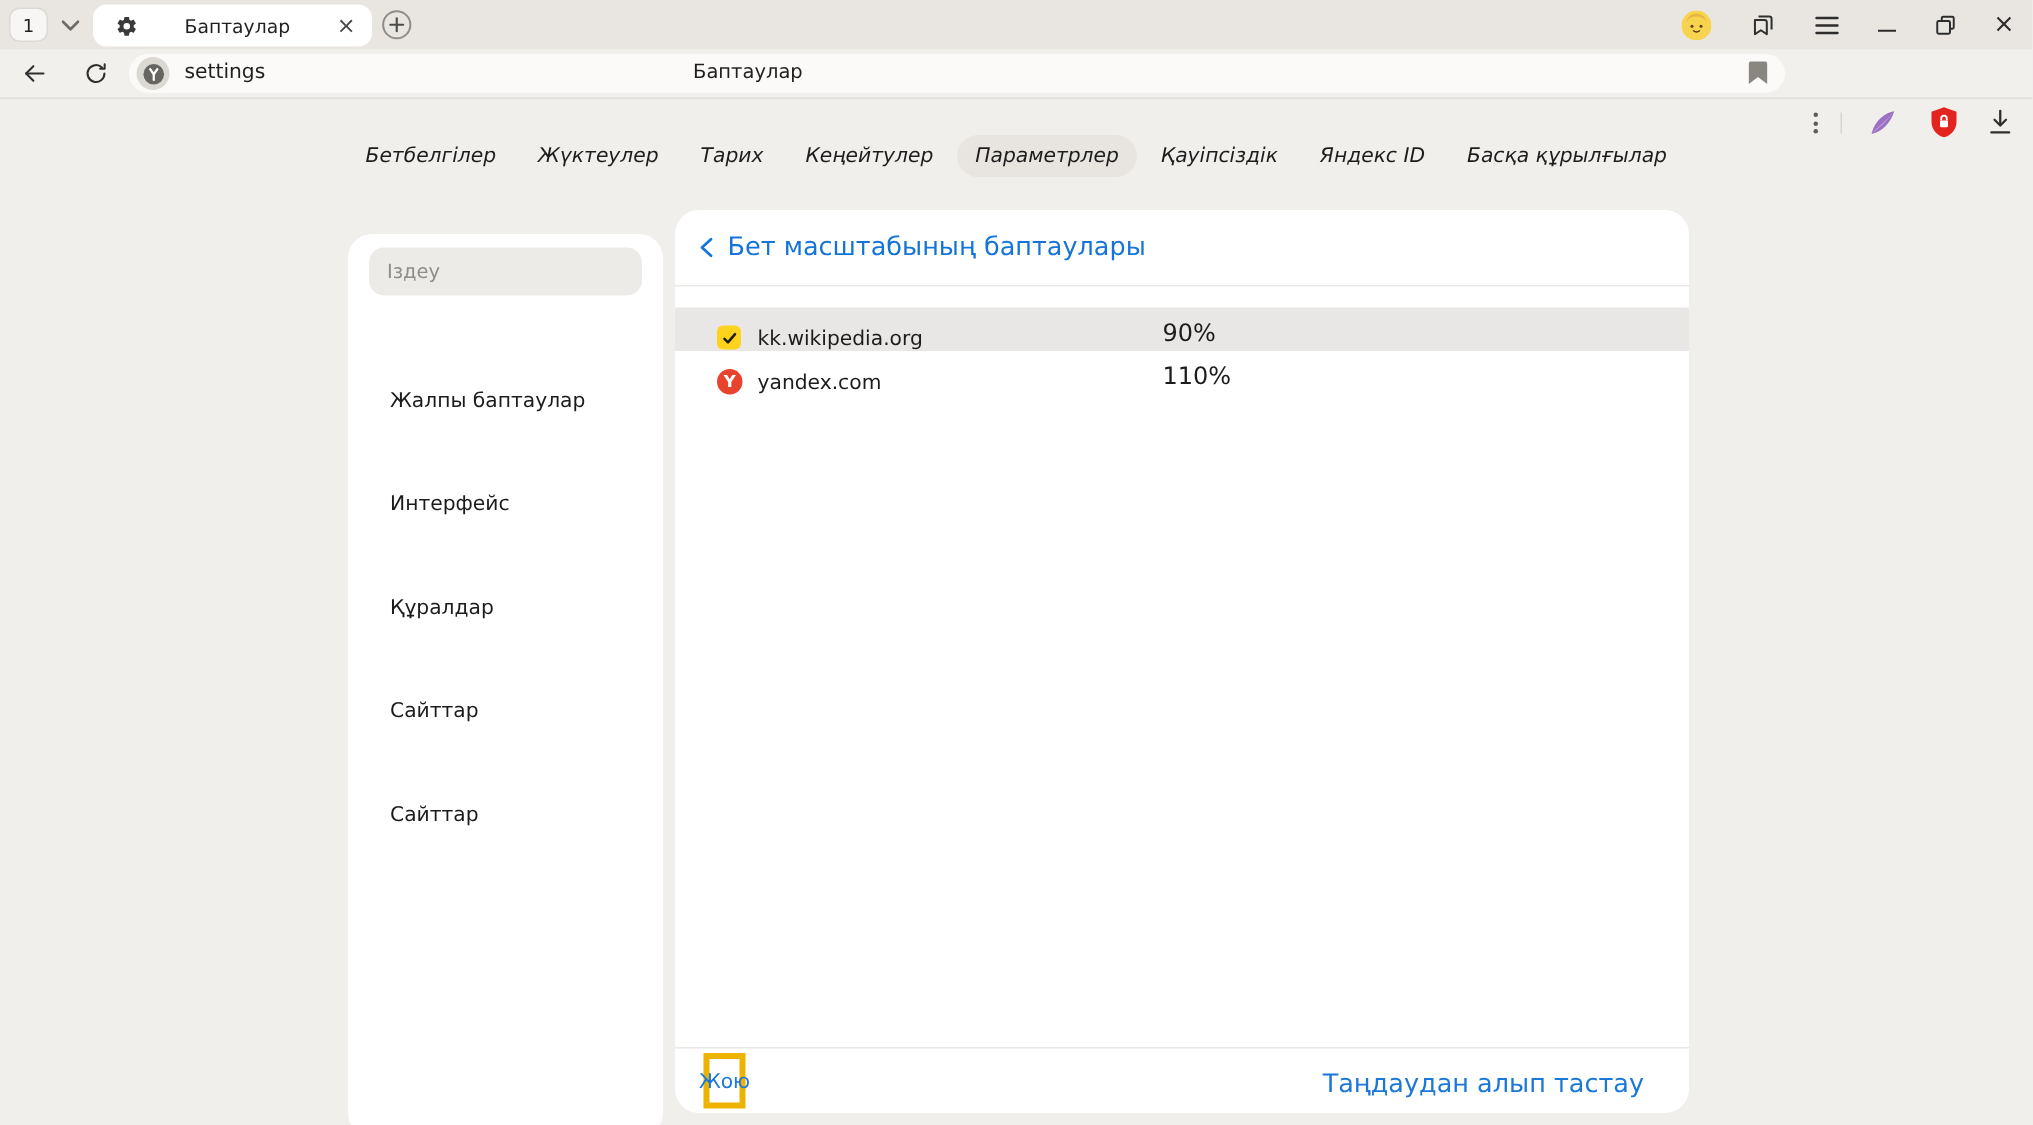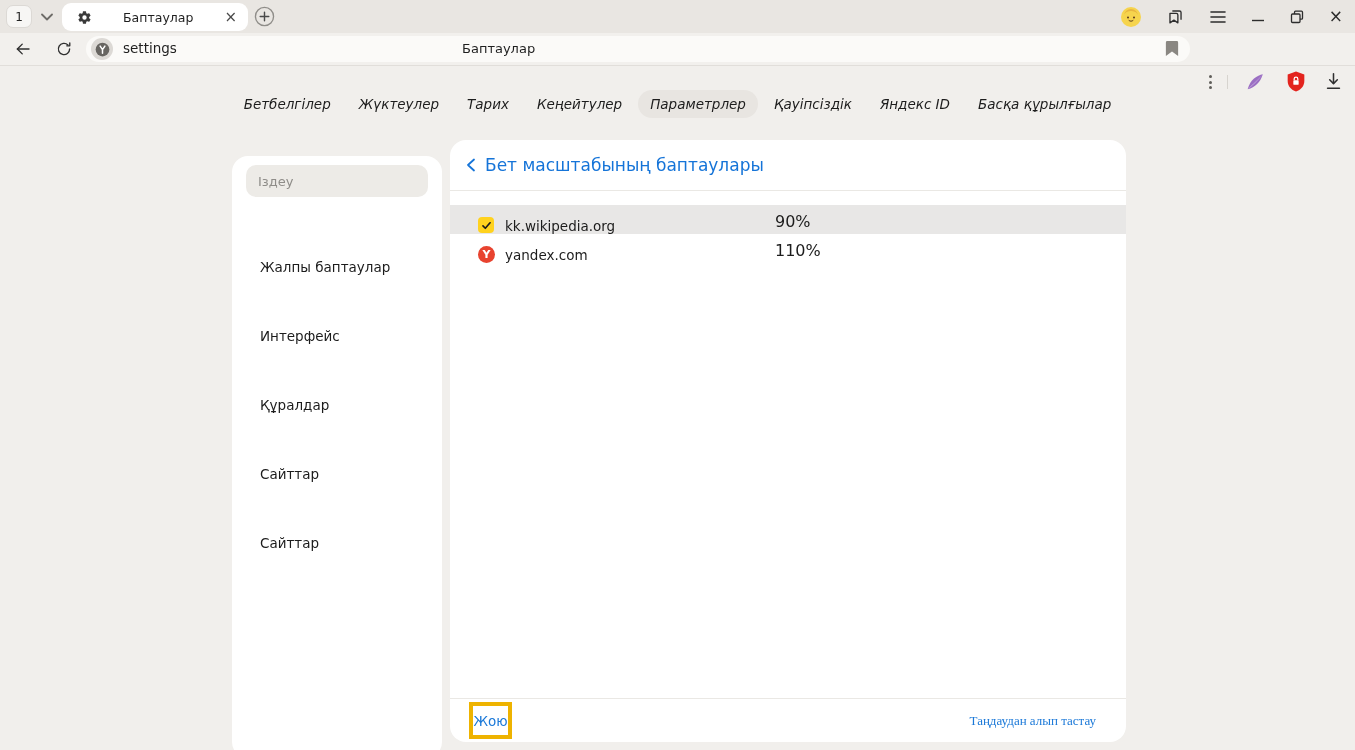--- a/index.html
+++ b/index.html
@@ -96,26 +96,26 @@
   .row { position:relative; height:29px; display:flex; align-items:flex-end; padding-left:28px; font-size:13.5px; }
   .row.selected { background:#e8e7e6; }
   .row-icon { width:17px; height:17px; margin-right:10px; flex:0 0 17px; }
   .checkbox { width:16px; height:16px; background:#ffd21e; border-radius:4px; display:flex; align-items:center; justify-content:center; }
   .favicon-y { width:17px; height:17px; background:#e8432f; border-radius:50%; color:#fff;
                display:flex; align-items:center; justify-content:center; font-size:11px; font-weight:bold; }
   .row-zoom { position:absolute; left:325px; top:7px; font-size:16px; }
 
   .main-footer { position:absolute; bottom:0; left:0; width:100%; height:44px; border-top:1px solid #eae8e4; }
   .delete-highlight {
-    position:absolute; left:19px; top:3px; width:43px; height:37px;
+    position:absolute; left:19px; top:3px; width:28px; height:37px;
     border:4px solid #eeb300; background:#ffffff;
     display:flex; align-items:center; justify-content:center;
   }
   .delete-btn { color:#1a78d8; font-size:13.5px; cursor:default; }
-  .deselect-link { position:absolute; right:30px; top:14px; color:#1a78d8; font-size:13px; cursor:default;font-family:Liberation Serif, serif; }
+  .deselect-link { position:absolute; right:30px; top:14px; color:#1a78d8; font-size:17px; cursor:default; }
 </style>
 </head>
 <body>
 
 <div class="titlebar">
   <div class="tab-counter">1</div>
   <div class="tab-chevron">
     <span>
       <svg width="12" height="8" viewBox="0 0 12 8">
           <polyline points="1,1.5 6,6.5 11,1.5" fill="none" stroke="#6e6c68" stroke-width="1.8" stroke-linecap="round" stroke-linejoin="round"></polyline>

